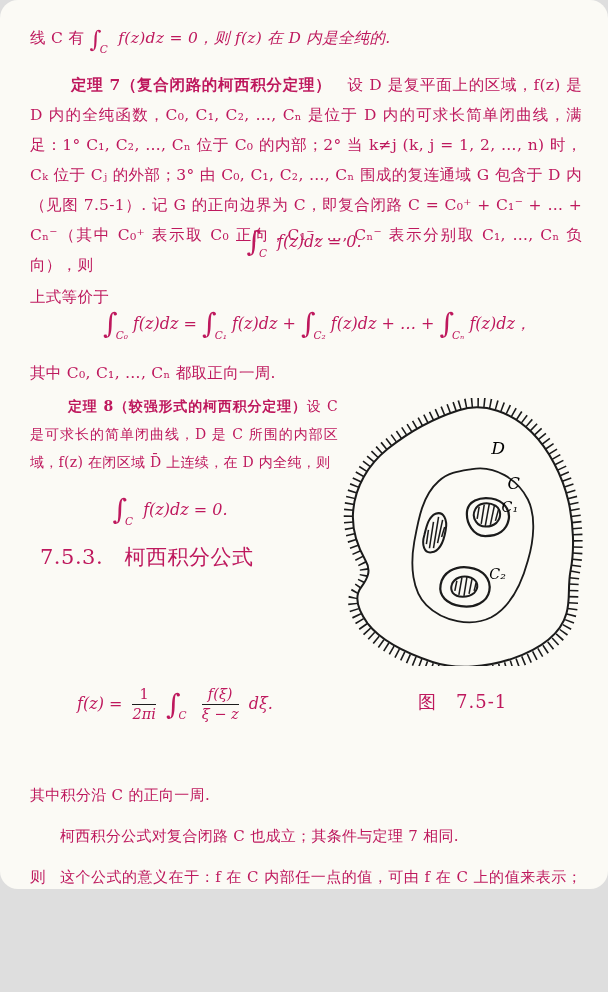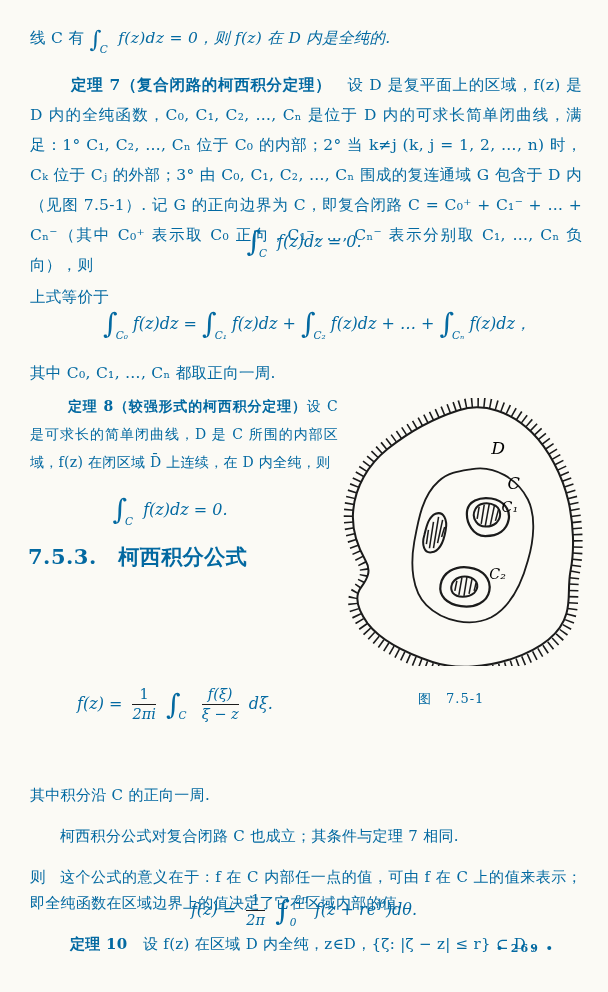--- a/index.html
+++ b/index.html
@@ -1,40 +1,40 @@
 <!DOCTYPE html>
 <html><head>
 <meta charset="utf-8">
 <style>
   html,body{margin:0;padding:0;background:#dedede;}
-  .page{position:relative;width:608px;height:992px;margin:0 auto;background:#fbfaf5;
-        color:#0369a1;font-family:"DejaVu Serif","Liberation Serif",serif;overflow:hidden;}
+  .page{position:relative;width:608px;height:889px;margin:0 auto;background:#fbfaf5;
+        color:#be185d;font-family:"DejaVu Serif","Liberation Serif",serif;overflow:hidden;border-radius:18px;}
   .blk{position:absolute;}
   .para{font-size:15.5px;line-height:30px;text-align:justify;letter-spacing:.3px;}
   .para.tight{line-height:28px;font-size:14px;}
   .indent{text-indent:2em;}
   .lead{font-weight:bold;margin-left:10px;}
   .fml{font-size:16px;white-space:nowrap;}
   .center{text-align:center;}
   .it{font-style:italic;}
   .ig{display:inline-block;white-space:nowrap;}
   .int{font-size:28px;vertical-align:middle;line-height:1;font-style:normal;}
   .int.small{font-size:23px;}
   .isub{font-size:10.5px;font-style:italic;vertical-align:-10px;margin-left:-2px;margin-right:5px;}
   .ilim{position:relative;display:inline-block;width:20px;height:36px;vertical-align:middle;}
   .ilim .up{position:absolute;top:0;left:5px;font-size:10.5px;font-style:italic;}
   .ilim .lo{position:absolute;bottom:1px;left:0;font-size:10.5px;font-style:italic;}
   .frac{display:inline-block;vertical-align:middle;text-align:center;
         font-size:14.5px;line-height:1.2;margin:0 5px;}
   .frac .num{display:block;border-bottom:1.4px solid #1c1c1c;padding:0 4px 1px;}
   .frac .den{display:block;padding-top:1px;}
   .msup{font-size:10.5px;vertical-align:7px;font-style:italic;}
-  .heading{font-size:21px;font-weight:bold;letter-spacing:.5px;}
+  .heading{font-size:21px;font-weight:normal;letter-spacing:.5px;margin-left:12px;}
   .pageno{font-size:11px;font-weight:bold;letter-spacing:2px;}
-  .caption{font-size:13px;letter-spacing:1px;}
+  .caption{font-size:18px;letter-spacing:1px;}
   svg text{font-family:"DejaVu Serif","Liberation Serif",serif;}
 </style>
 </head>
 <body>
 
 <div class="page">
 
   <div class="blk para" style="left:30px;top:18px;width:552px;line-height:40px;">
     <span>线 C 有 </span><span class="ig"><span class="int small">∫</span><sub class="isub">C</sub></span><span class="it"> f(z)dz = 0，则 f(z) 在 D 内是全纯的.</span>
   </div>

